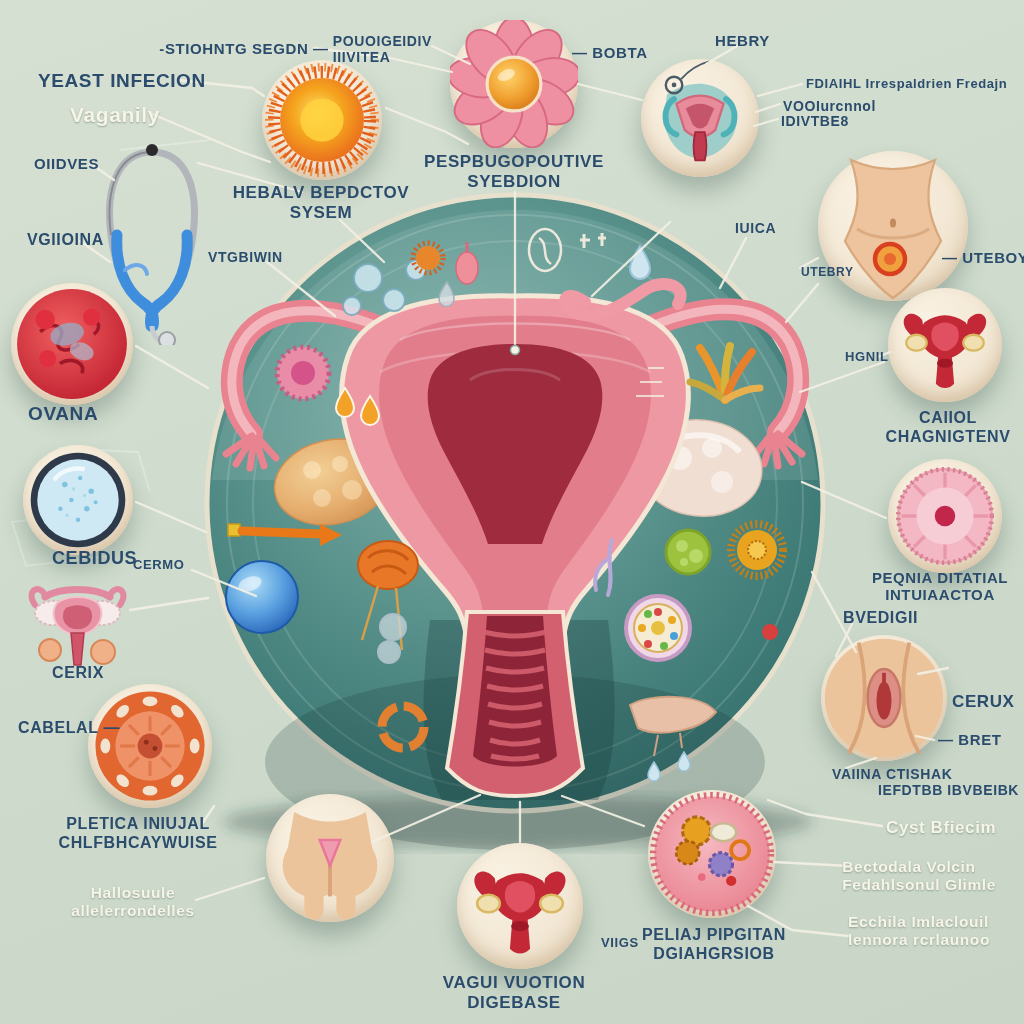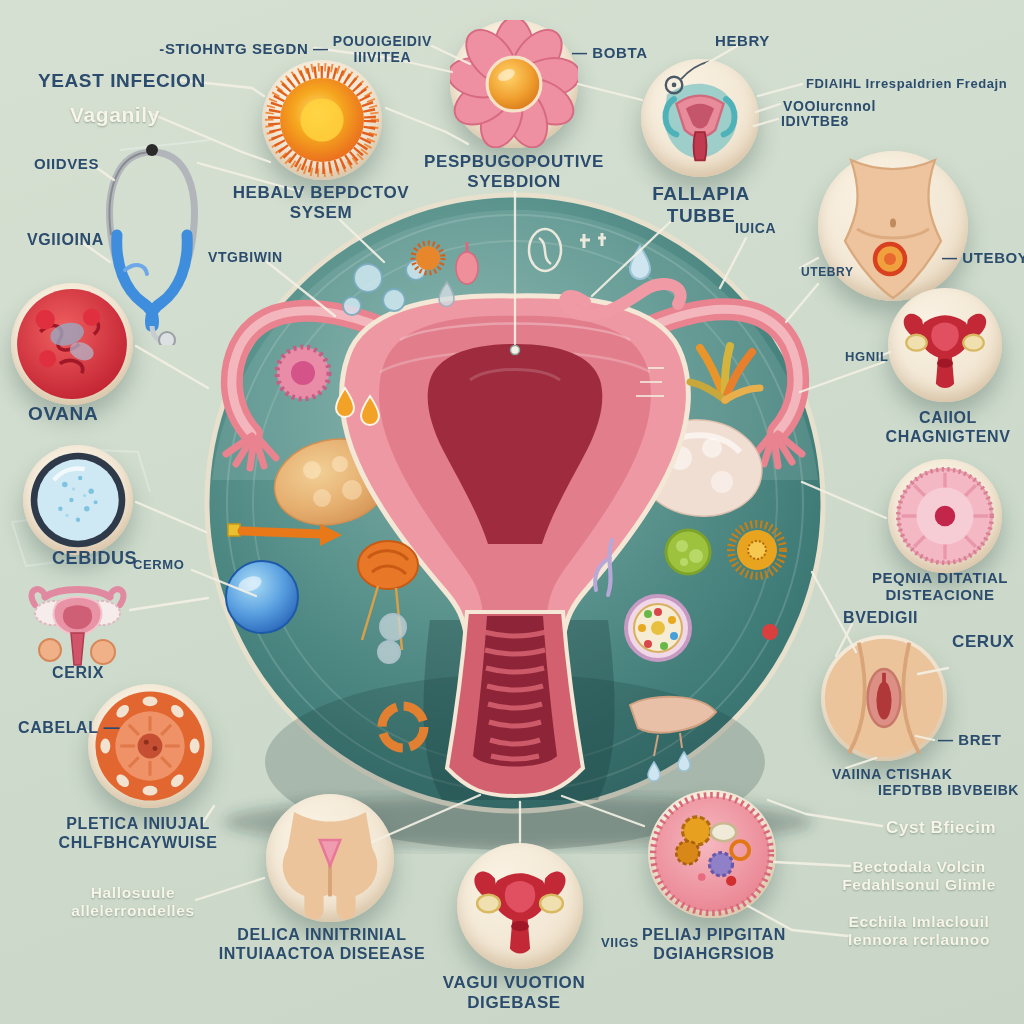--- a/index.html
+++ b/index.html
@@ -10,21 +10,21 @@
   .layer{position:absolute;left:0;top:0;width:1024px;height:1024px;pointer-events:none;}
   .disc{position:absolute;border-radius:50%;
         background:radial-gradient(circle at 35% 28%,#f9f1e2 0%,#f3e8d5 55%,#e6d4b8 100%);
         box-shadow:0 14px 22px rgba(40,70,60,.28), inset 0 -8px 14px rgba(160,125,85,.25);}
   .disc svg{width:100%;height:100%;}
   .free{position:absolute;}
   .lbl{position:absolute;font-weight:700;color:#2b4c6d;white-space:nowrap;
        line-height:1.16;letter-spacing:.6px;}
   .lbl.white{color:#f7f4e8;text-shadow:0 1px 2px rgba(50,75,65,.4);}
   .lbl.c{transform:translateX(-50%);text-align:center;}
-  .lbl.r{transform:translateX(-100%);text-align:center;}
+  .lbl.r{transform:translateX(-100%);text-align:left;}
   .ln{display:block;}
 </style>
 </head>
 <body>
 
 <div id="page">
 
   <svg class="layer" viewBox="0 0 1024 1024">
     <defs>
       <radialGradient id="tealGrad" cx="42%" cy="34%" r="75%">
@@ -543,43 +543,39 @@
   <span class="lbl" style="left:781px;top:113px;font-size:14px">IDIVTBE8</span>
   <span class="lbl" style="left:34px;top:155px;font-size:15px">OIIDVES</span>
   <span class="lbl c" style="left:321px;top:183px;font-size:17px">
     <span class="ln">HEBALV BEPDCTOV</span>
     <span class="ln">SYSEM</span>
   </span>
   <span class="lbl c" style="left:514px;top:152px;font-size:17px">
     <span class="ln">PESPBUGOPOUTIVE</span>
     <span class="ln">SYEBDION</span>
   </span>
-  <span class="lbl c" style="left:701px;top:183px;font-size:19px">
-    <span class="ln">FALLAPIA</span>
-    <span class="ln">TUBBE</span>
-  </span>
   <span class="lbl" style="left:735px;top:220px;font-size:14px">IUICA</span>
   <span class="lbl" style="left:27px;top:231px;font-size:16px">VGIIOINA</span>
   <span class="lbl" style="left:208px;top:249px;font-size:14px">VTGBIWIN</span>
   <span class="lbl" style="left:942px;top:249px;font-size:15px">— UTEBOY</span>
   <span class="lbl" style="left:801px;top:266px;font-size:12px">UTEBRY</span>
   <span class="lbl" style="left:845px;top:349px;font-size:13px">HGNIL</span>
   <span class="lbl c" style="left:948px;top:409px;font-size:16px">
     <span class="ln">CAIIOL</span>
     <span class="ln">CHAGNIGTENV</span>
   </span>
   <span class="lbl" style="left:28px;top:403px;font-size:19px">OVANA</span>
   <span class="lbl c" style="left:940px;top:569px;font-size:15px">
     <span class="ln">PEQNIA DITATIAL</span>
-    <span class="ln">DISTEACIONE</span>
+    <span class="ln">INTUIAACTOA</span>
   </span>
   <span class="lbl" style="left:843px;top:609px;font-size:16px">BVEDIGII</span>
   <span class="lbl" style="left:52px;top:548px;font-size:18px">CEBIDUS</span>
   <span class="lbl" style="left:133px;top:557px;font-size:13px">CERMO</span>
-  <span class="lbl" style="left:952px;top:632px;font-size:17px">CERUX</span>
+  <span class="lbl" style="left:952px;top:692px;font-size:17px">CERUX</span>
   <span class="lbl" style="left:52px;top:664px;font-size:16px">CERIX</span>
   <span class="lbl" style="left:938px;top:731px;font-size:15px">— BRET</span>
   <span class="lbl" style="left:18px;top:719px;font-size:16px">CABELAL —</span>
   <span class="lbl" style="left:832px;top:766px;font-size:14px">VAIINA CTISHAK</span>
   <span class="lbl" style="left:878px;top:782px;font-size:14px">IEFDTBB IBVBEIBK</span>
   <span class="lbl white" style="left:886px;top:818px;font-size:17px">Cyst Bfiecim</span>
   <span class="lbl white r" style="left:996px;top:858px;font-size:15.5px">
     <span class="ln">Bectodala Volcin</span>
     <span class="ln">Fedahlsonul Glimle</span>
   </span>
@@ -588,24 +584,20 @@
     <span class="ln">lennora rcrlaunoo</span>
   </span>
   <span class="lbl c" style="left:138px;top:815px;font-size:16px">
     <span class="ln">PLETICA INIUJAL</span>
     <span class="ln">CHLFBHCAYWUISE</span>
   </span>
   <span class="lbl white c" style="left:133px;top:884px;font-size:15.5px">
     <span class="ln">Hallosuule</span>
     <span class="ln">allelerrondelles</span>
   </span>
-  <span class="lbl c" style="left:322px;top:926px;font-size:16px">
-    <span class="ln">DELICA INNITRINIAL</span>
-    <span class="ln">INTUIAACTOA DISEEASE</span>
-  </span>
   <span class="lbl c" style="left:714px;top:926px;font-size:16px">
     <span class="ln">PELIAJ PIPGITAN</span>
     <span class="ln">DGIAHGRSIOB</span>
   </span>
   <span class="lbl" style="left:601px;top:935px;font-size:13px">VIIGS</span>
   <span class="lbl c" style="left:514px;top:973px;font-size:17px">
     <span class="ln">VAGUI VUOTION</span>
     <span class="ln">DIGEBASE</span>
   </span>
 

